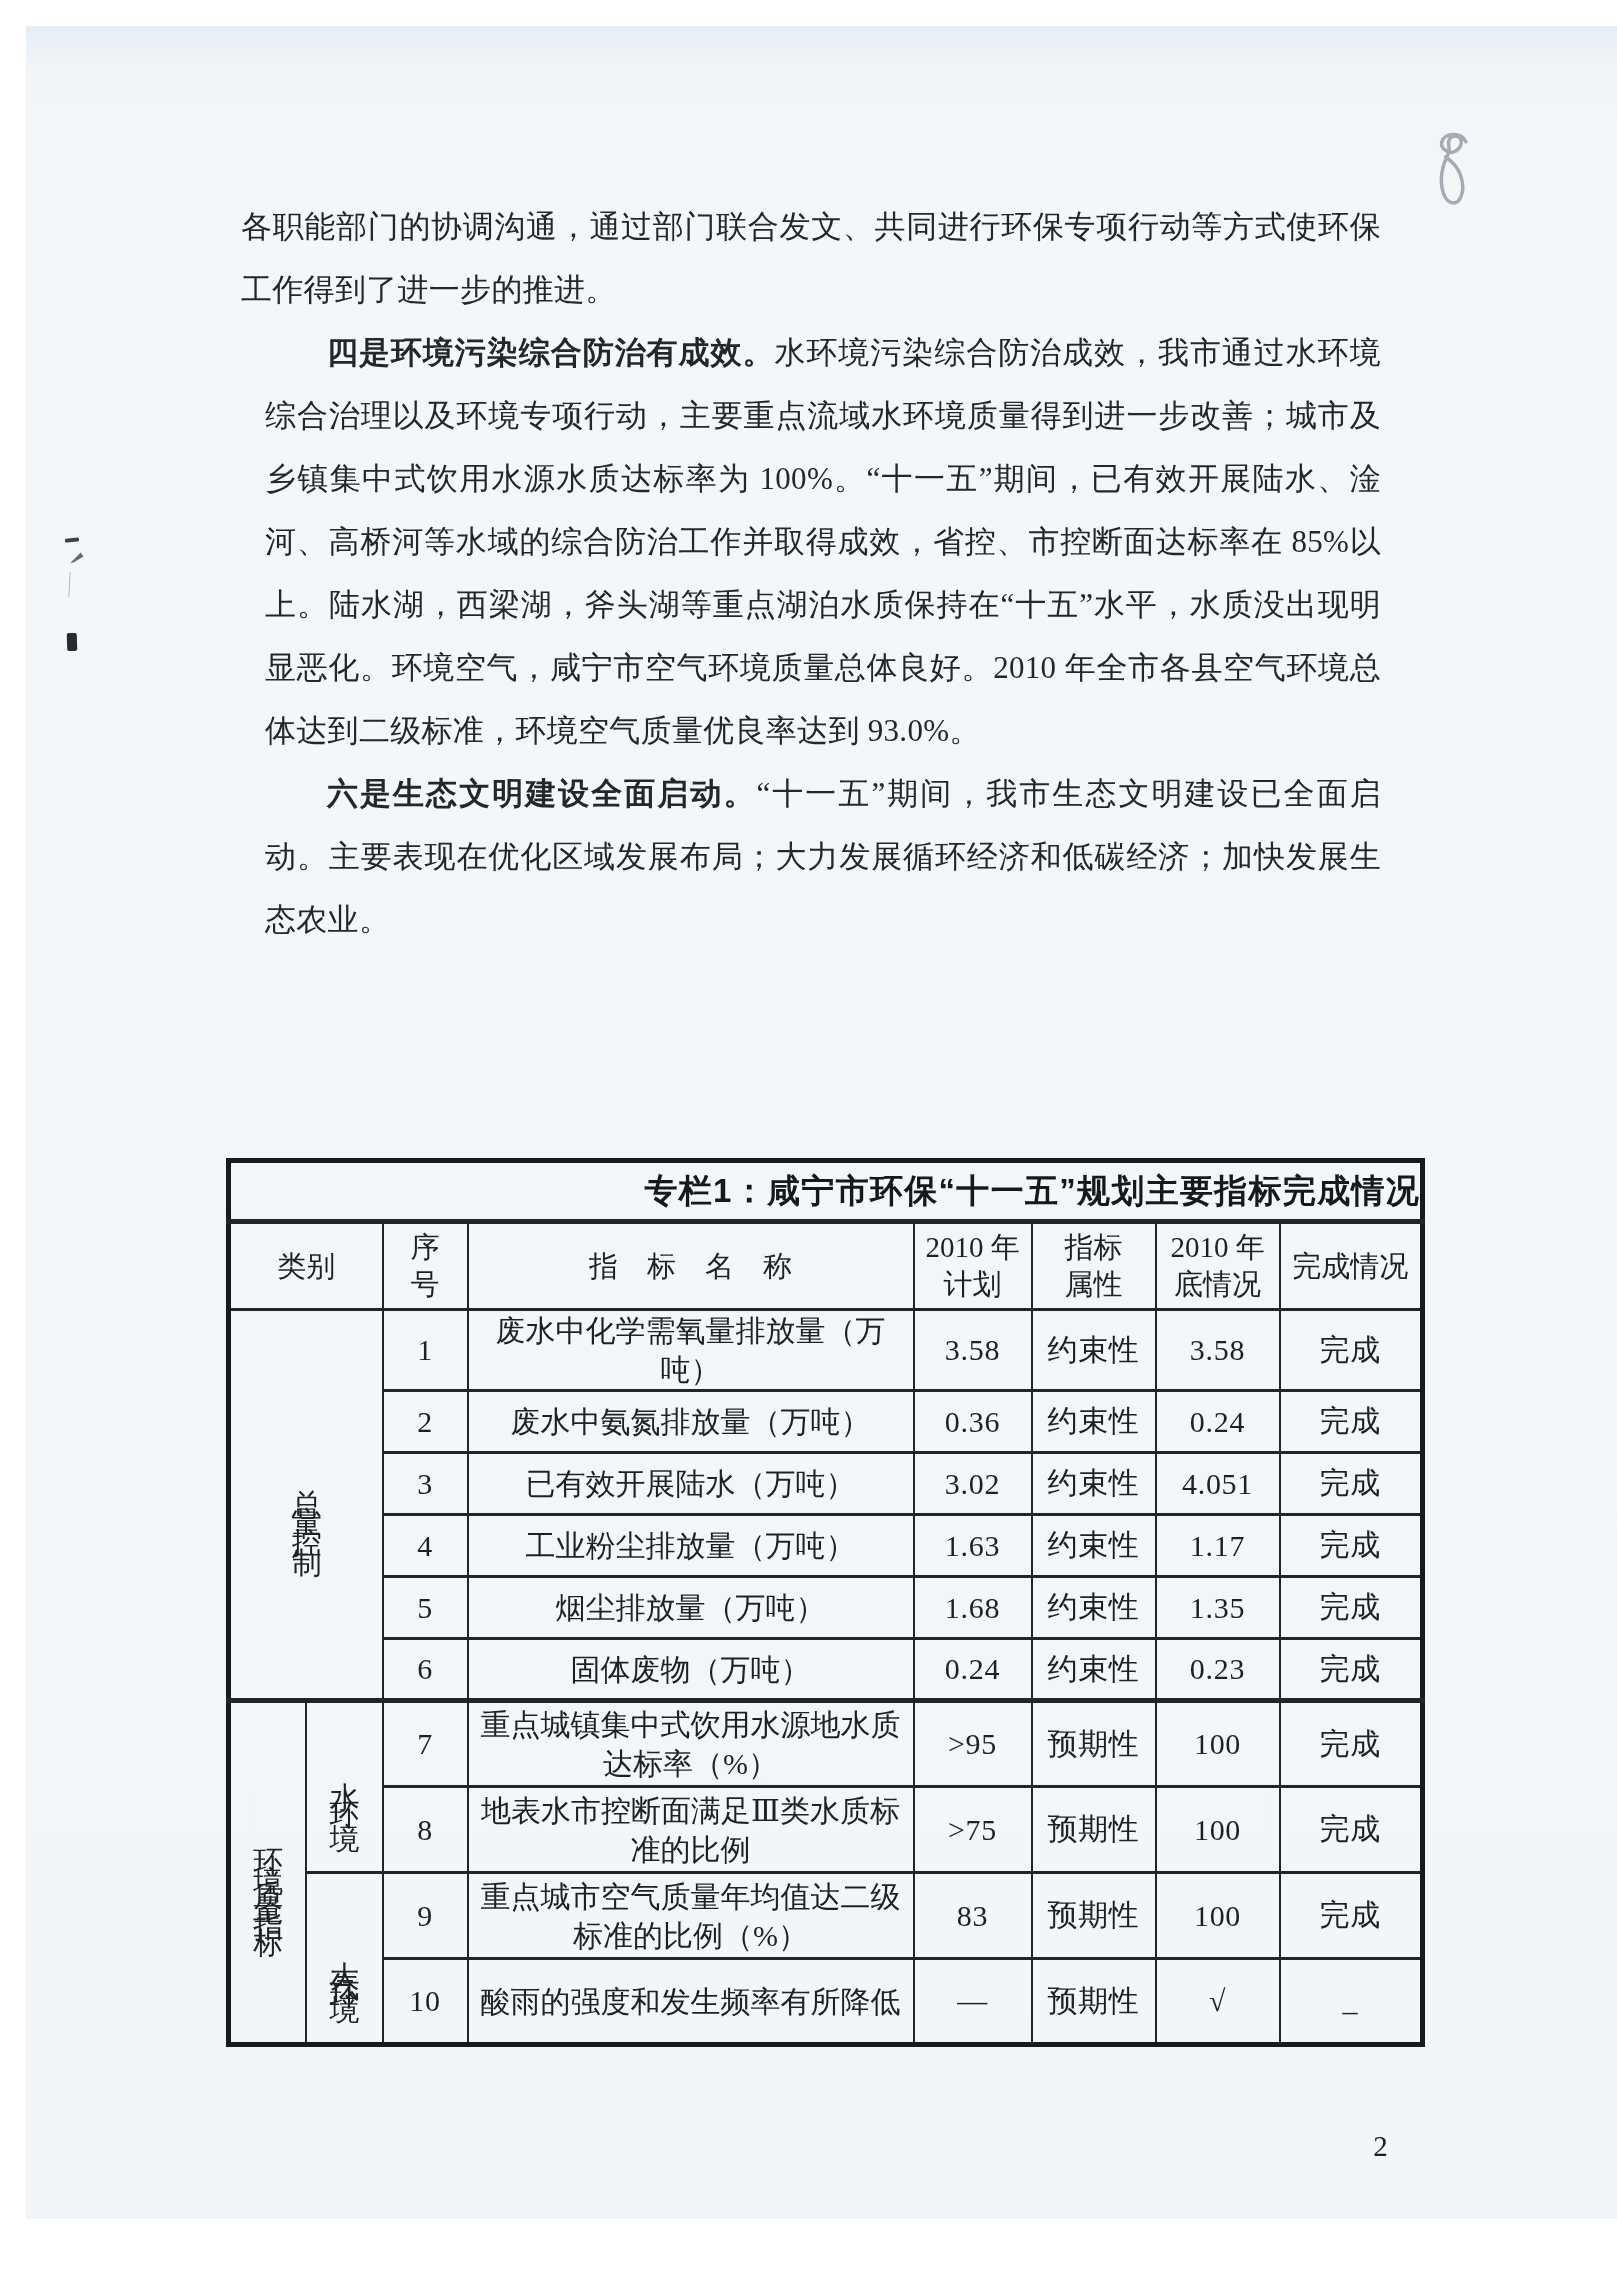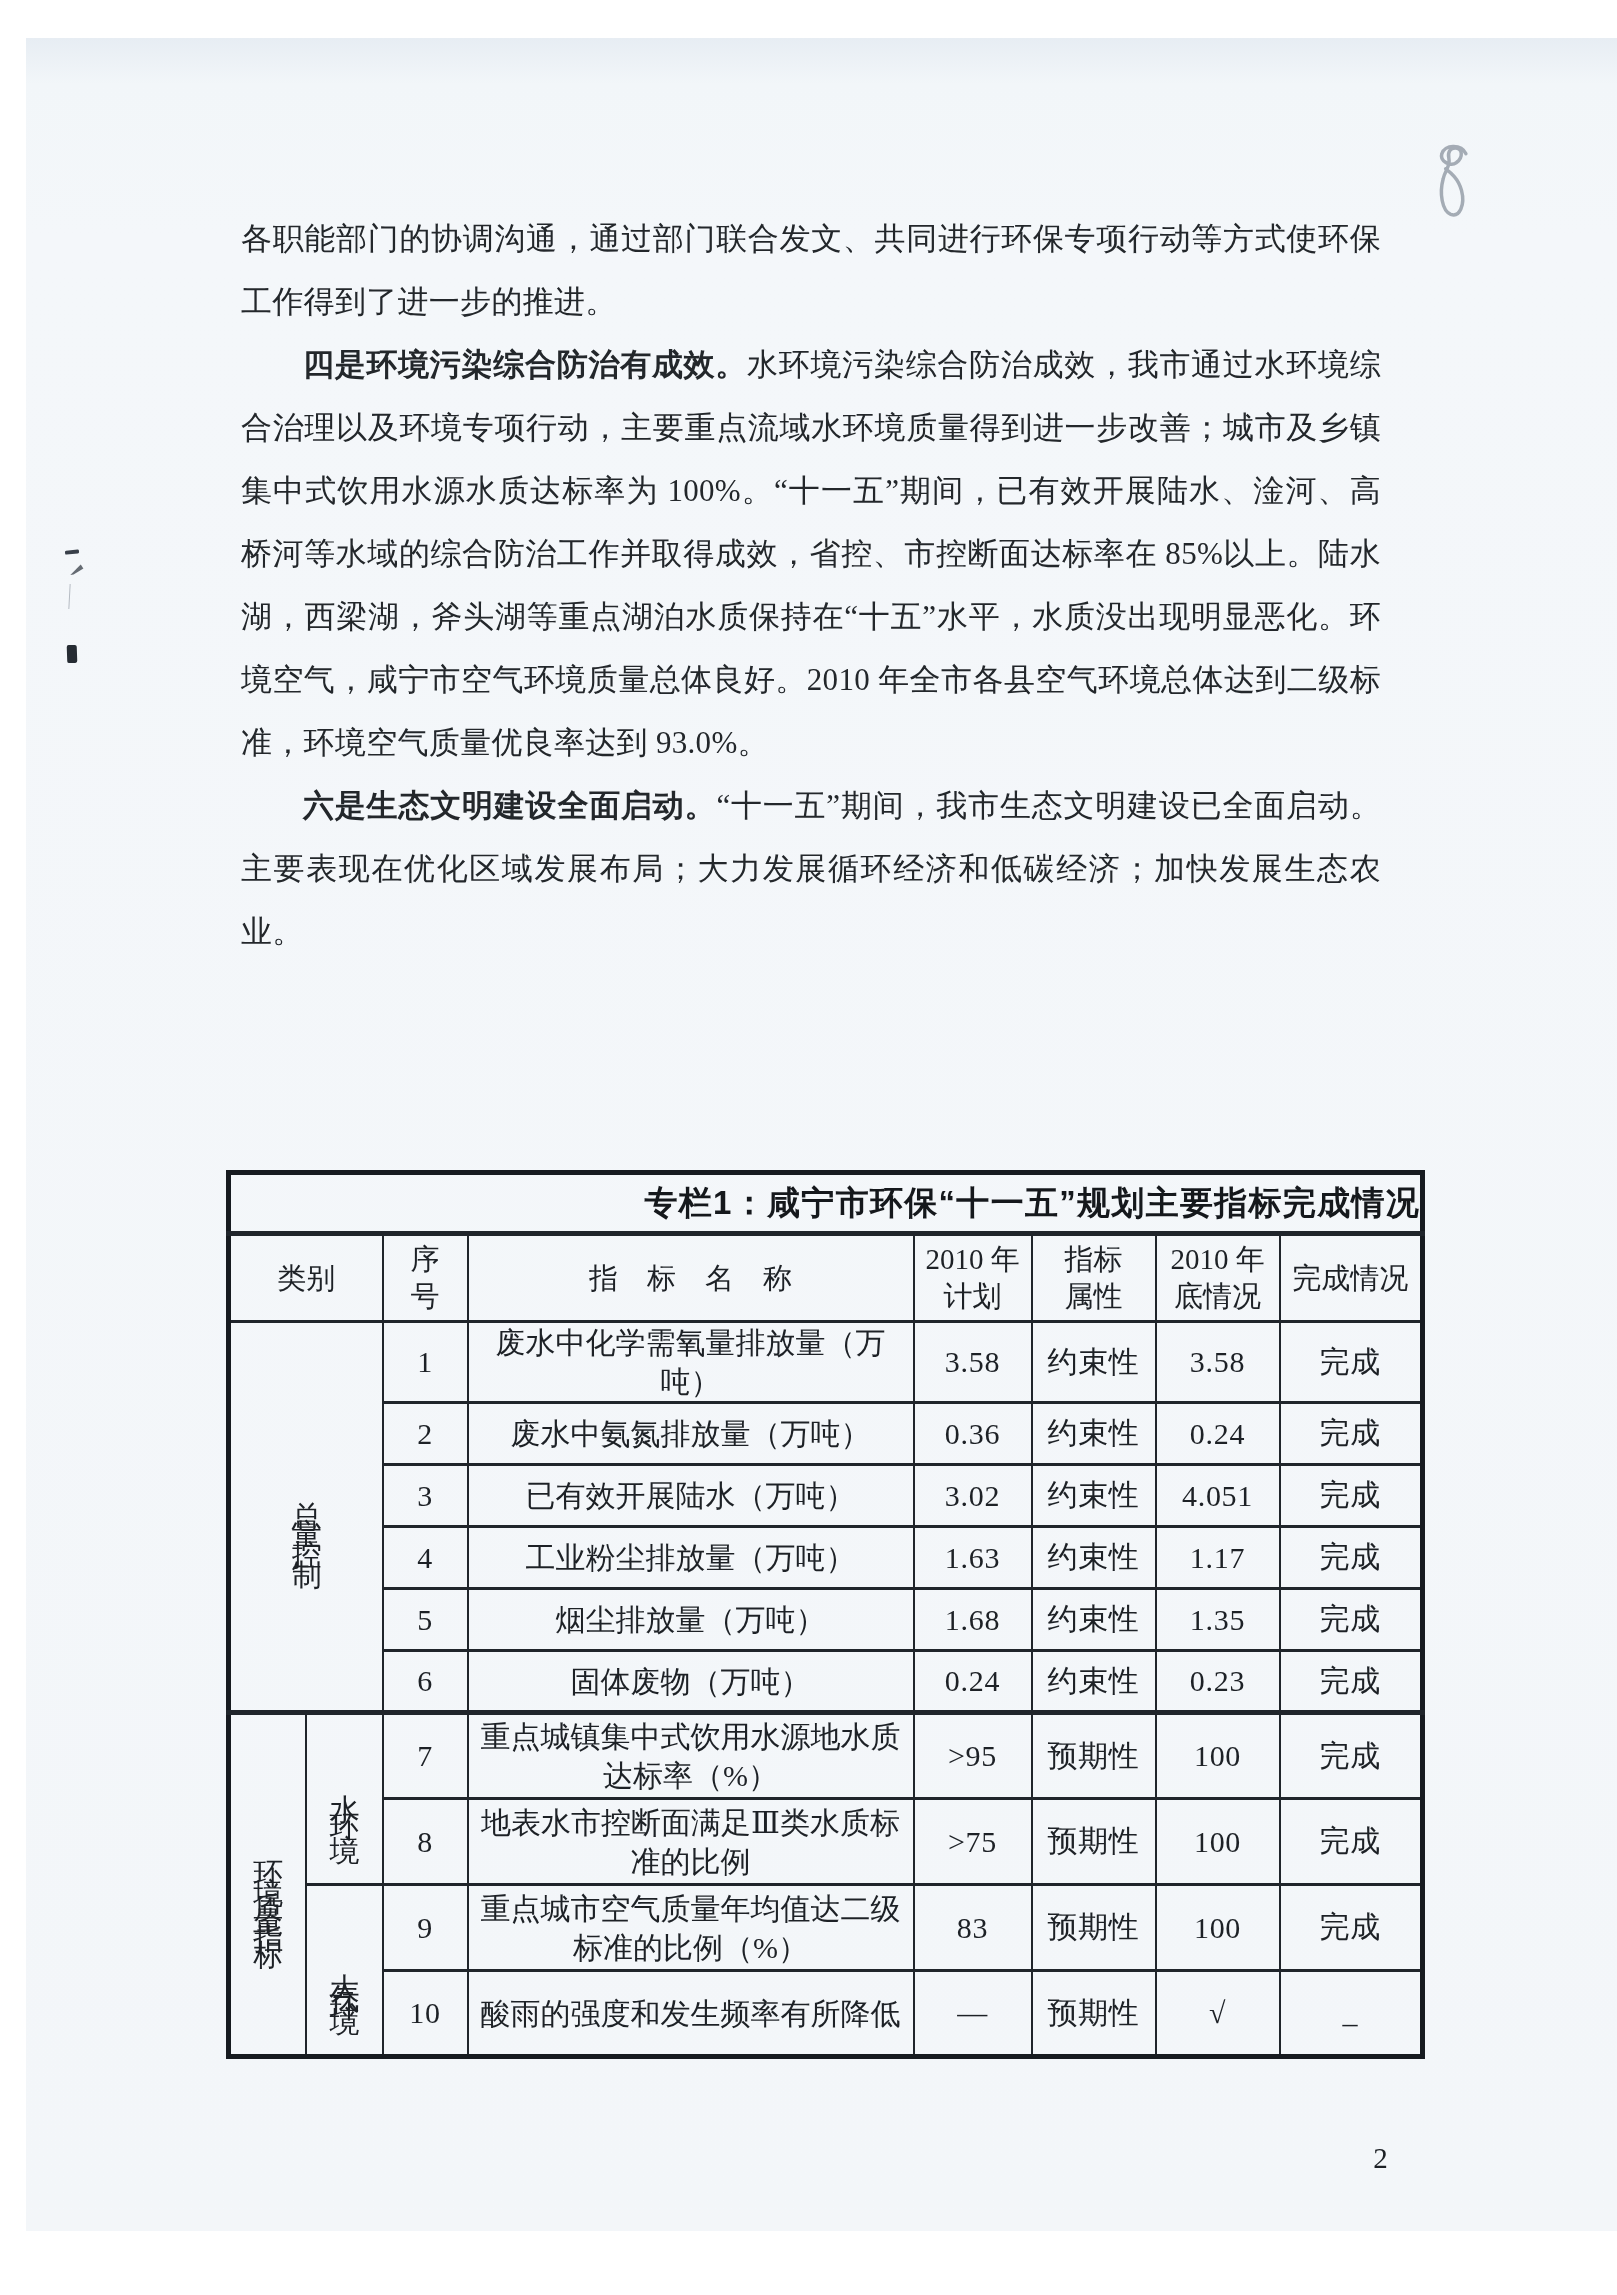--- a/index.html
+++ b/index.html
@@ -2,32 +2,32 @@
 <html style="font-size:10.5px"><head>
 <meta charset="utf-8">
 <style>
   html,body{margin:0;padding:0;}
   body{
     width:1618px;height:2295px;position:relative;overflow:hidden;
     background:#ffffff;
     font-family:"Liberation Serif","DejaVu Serif",serif;
   }
   .page{
-    position:absolute;left:26px;top:38px;width:1591px;height:2193px;
+    position:absolute;left:26px;top:26px;width:1591px;height:2193px;
     background:linear-gradient(180deg,#e7edf3 0px,#f2f6f9 46px,#f4f7fa 196px,#f3f6f9 100%);
     color:#23272b;
   }
   
   .body-text{
     position:absolute;left:215px;top:169px;width:1140px;
     font-size:31px;line-height:63px;text-align:justify;
     color:#23272b;letter-spacing:0.3px;
   }
   .para{margin:0;}
-  .para.indent{text-indent:2em;}
+  .para.indent{text-indent:2em;margin-left:24px;}
   .seg{}
   .seg-bold{font-weight:700;font-family:"Liberation Sans","DejaVu Sans",sans-serif;}
   
   table.box{
     position:absolute;left:200px;top:1132px;width:1193px;
     border-collapse:collapse;table-layout:fixed;
     border:5.9px solid #171b20;
     background:transparent;
     color:#1d2126;
   }

